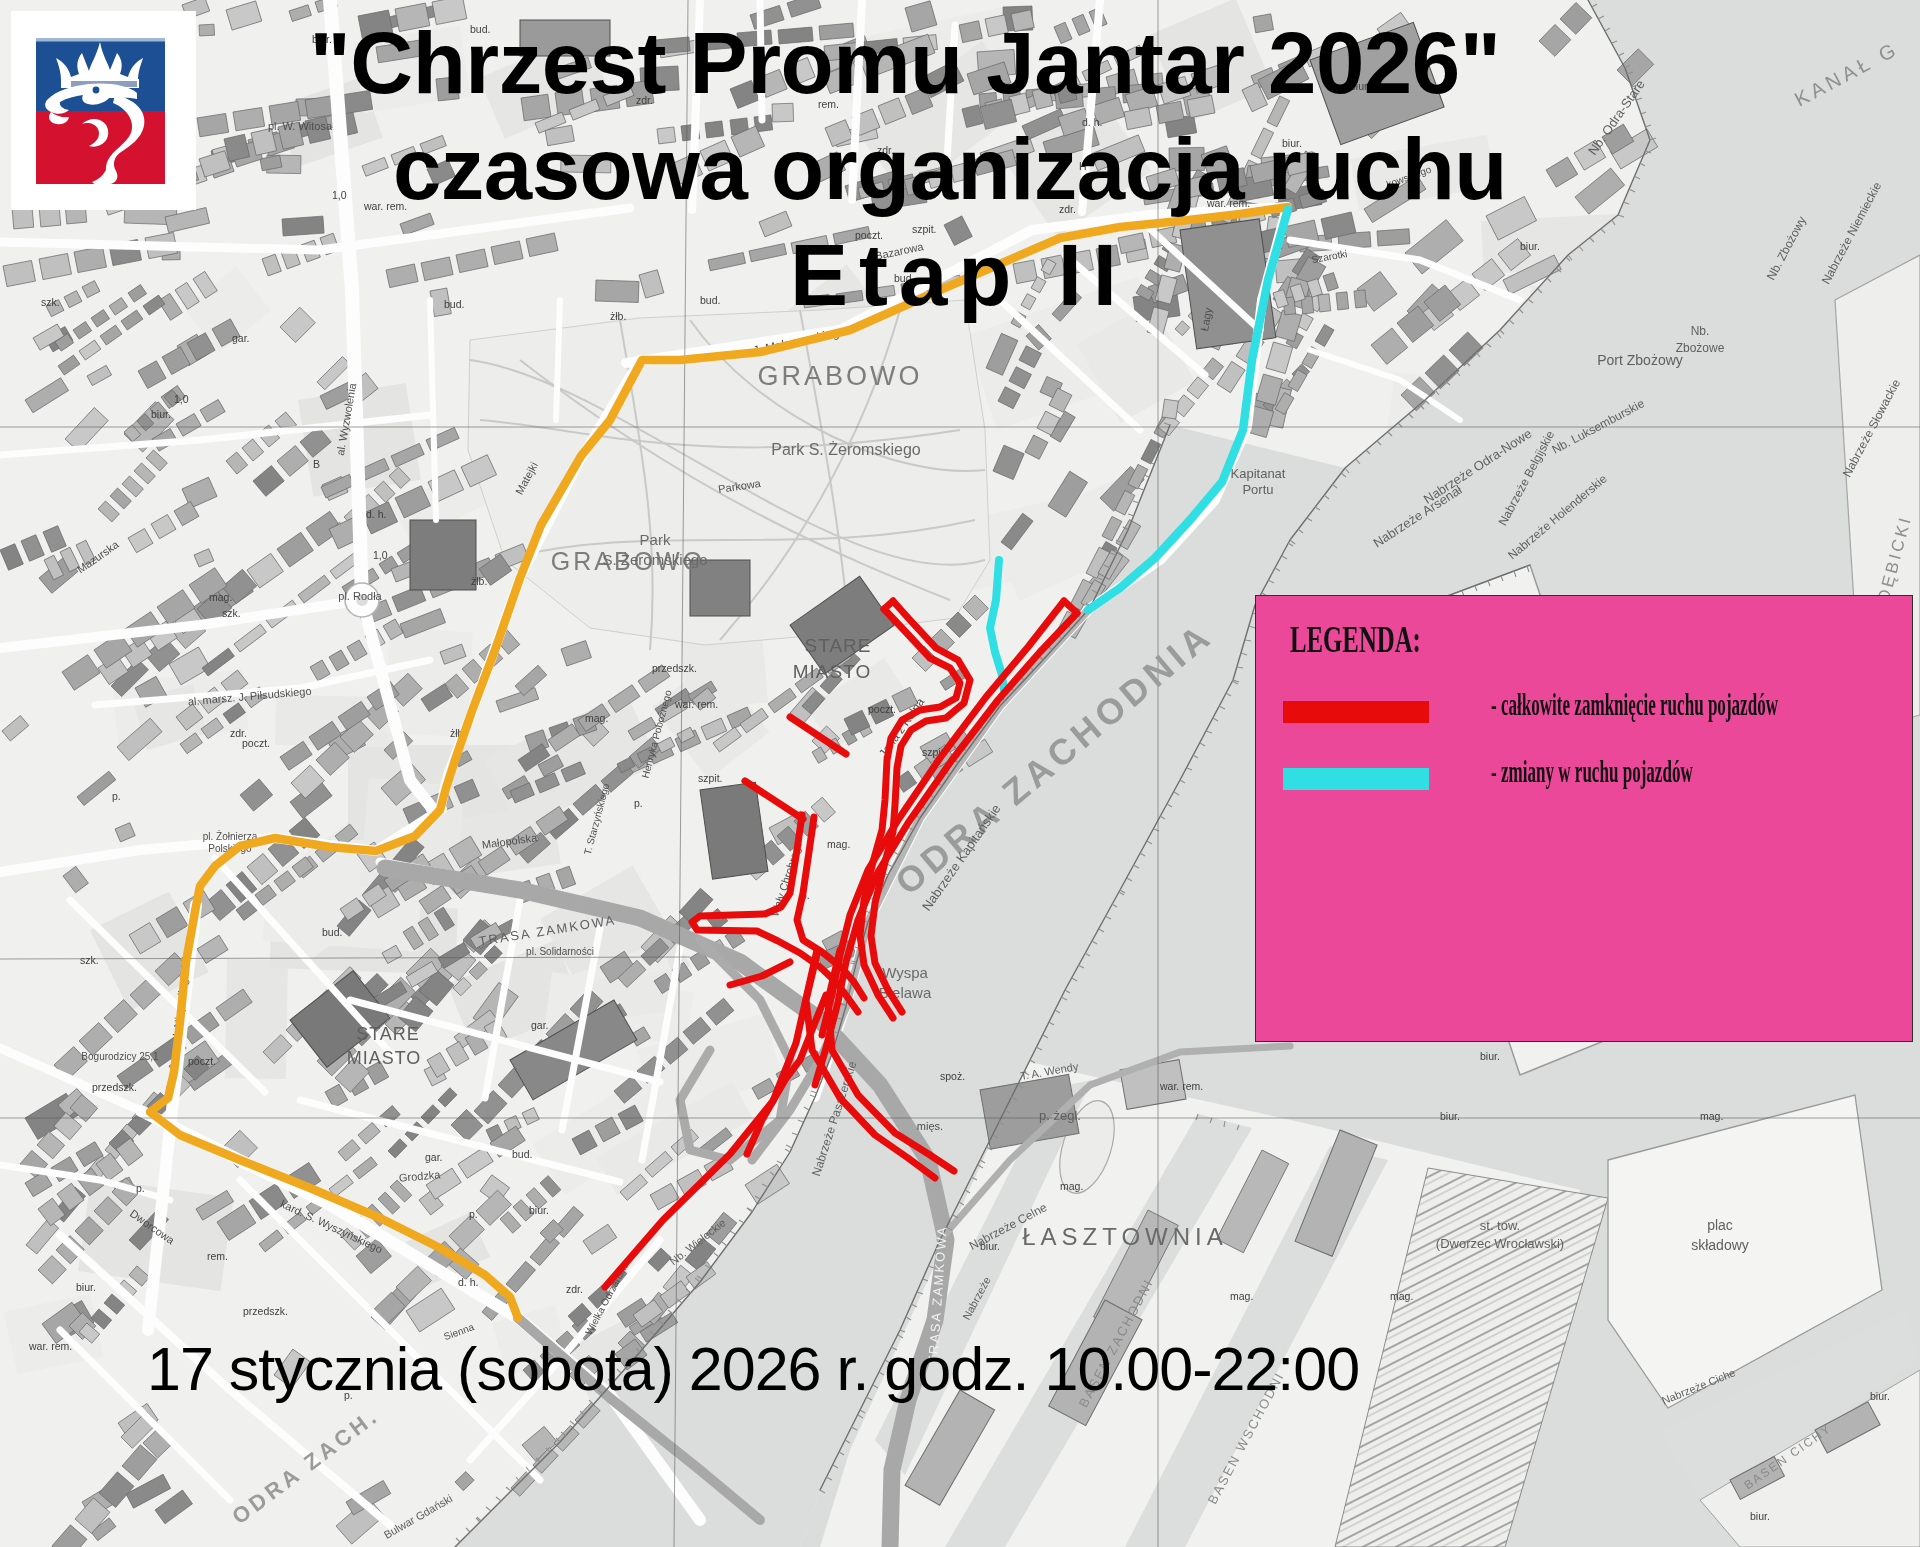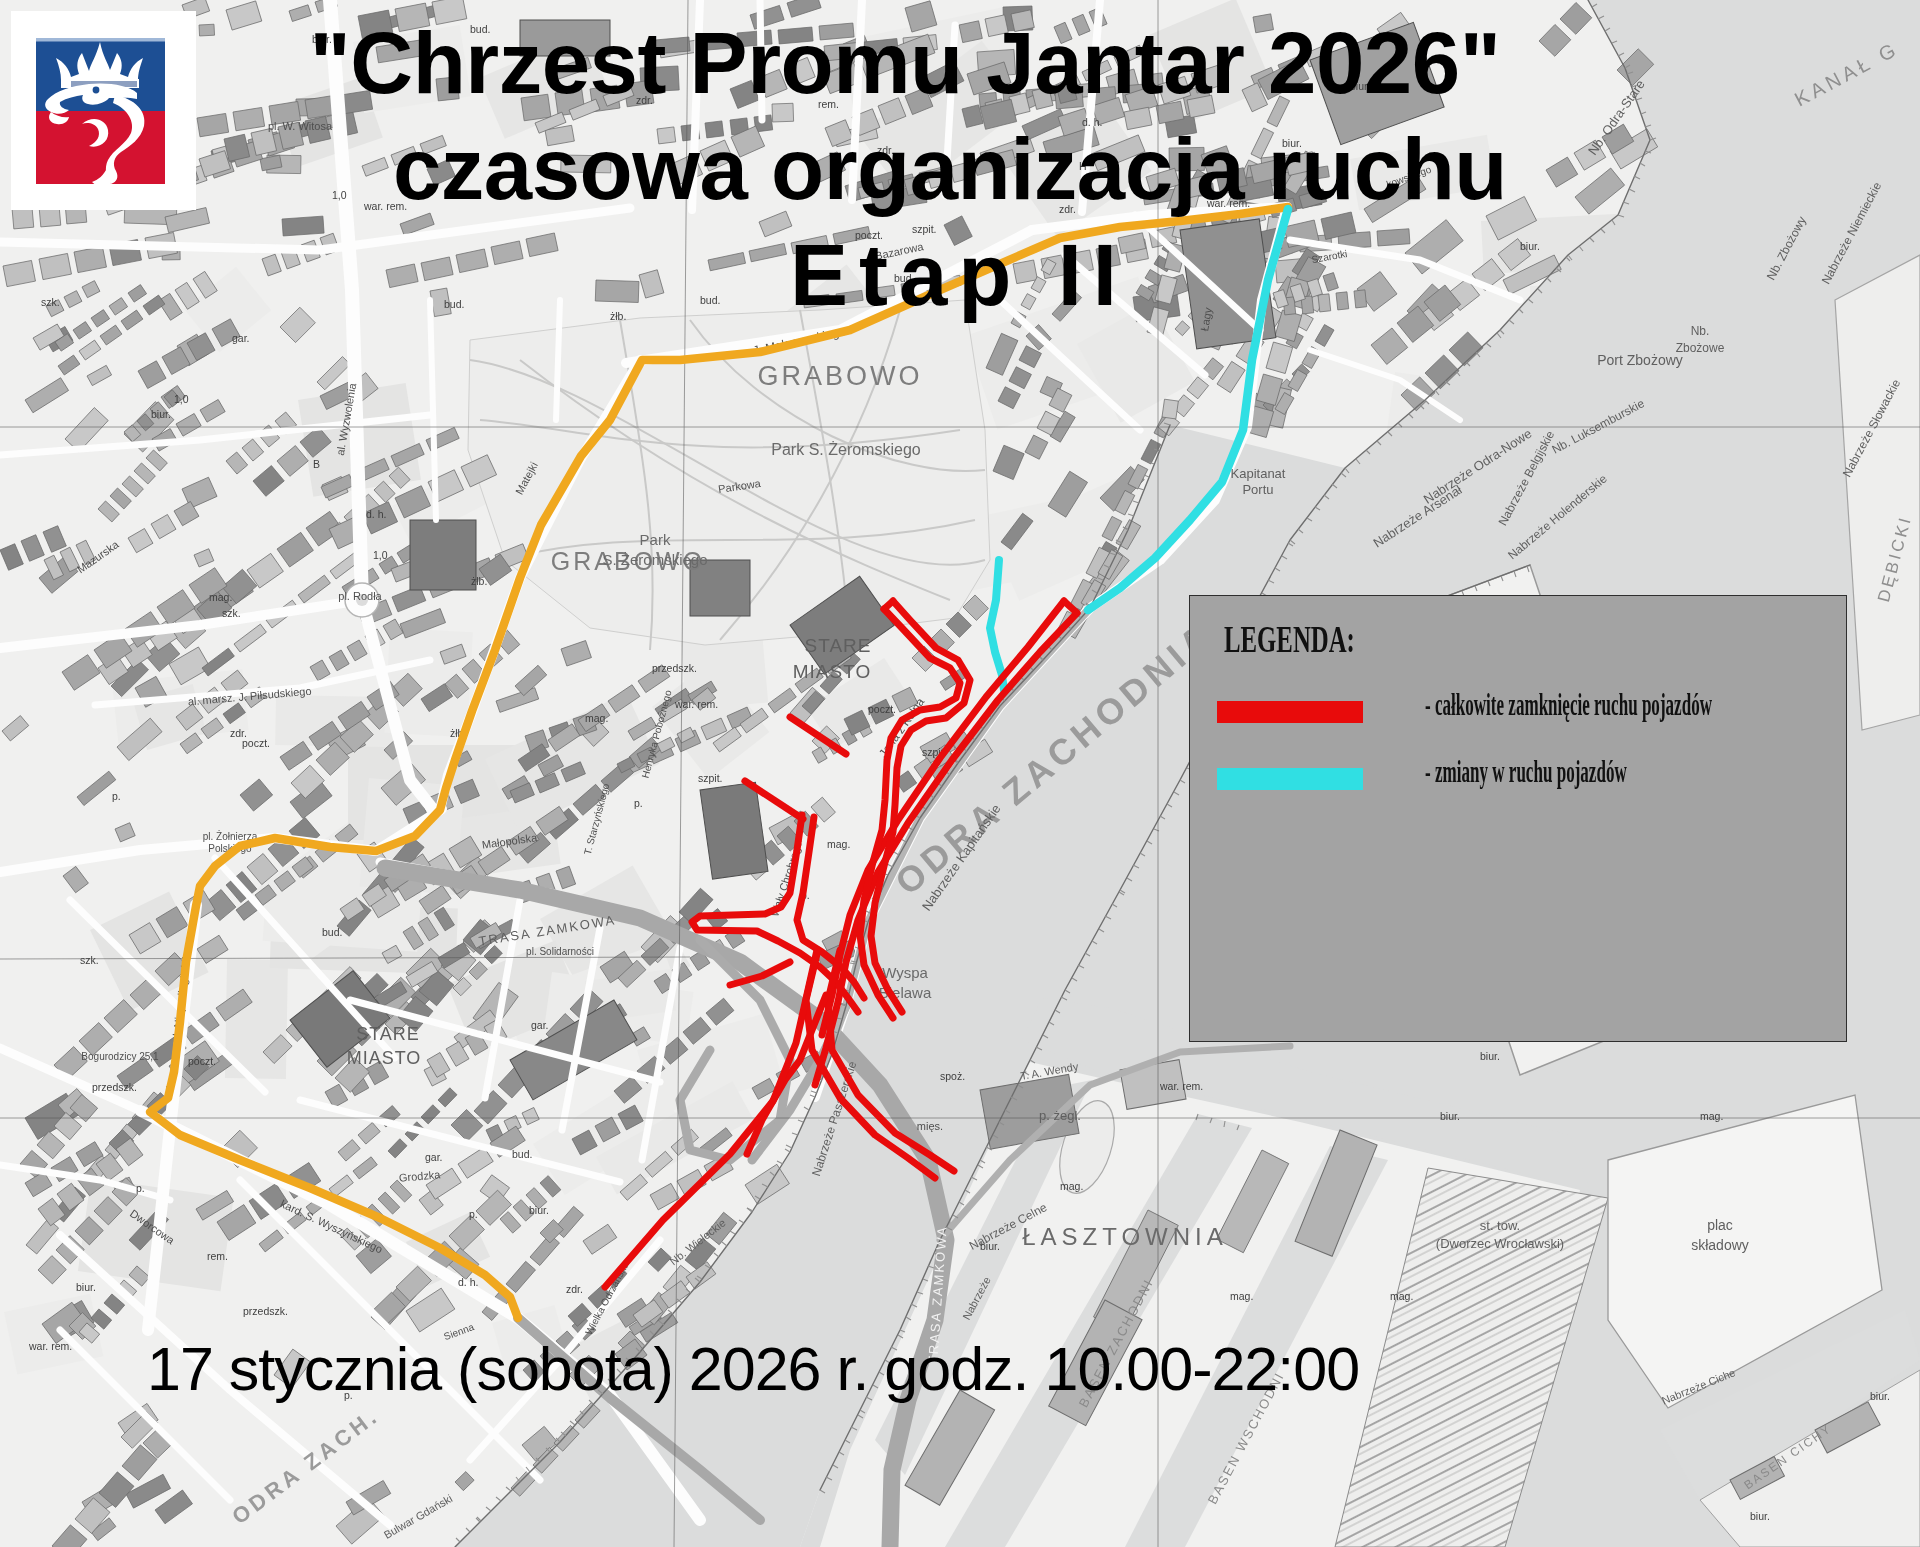--- a/index.html
+++ b/index.html
@@ -1,21 +1,21 @@
 <!DOCTYPE html>
 <html lang="pl"><head><meta charset="utf-8">
 <title>Chrzest Promu Jantar 2026</title>
 <style>
 html,body{margin:0;padding:0;background:#fff;}
 #page{position:relative;width:1920px;height:1547px;overflow:hidden;font-family:"Liberation Sans",sans-serif;}
 #map{position:absolute;left:0;top:0;}
 .title{position:absolute;left:0;top:0;width:1810px;text-align:center;font-weight:bold;color:#000;
  font-size:87px;line-height:106px;letter-spacing:-0.5px;white-space:nowrap;}
 #bottomline{position:absolute;left:147px;top:1334px;font-size:61px;color:#000;letter-spacing:-1px;white-space:nowrap;}
-#legend{position:absolute;left:1189px;top:595px;width:656px;height:445px;background:#a3a3a3;border:1.5px solid #2e2e2e;}
+#legend{position:absolute;left:1255px;top:595px;width:656px;height:445px;background:#ec4899;border:1.5px solid #2e2e2e;}
 #legend .hd{font-family:"Liberation Serif",serif;font-weight:bold;font-size:37px;color:#111;margin:22px 0 0 34px;transform:scaleX(0.67);transform-origin:left;}
 .lrow{position:absolute;left:27px;width:600px;height:24px;}
 .lbar{position:absolute;left:0;top:0;width:146px;height:22px;}
 .ltxt{position:absolute;left:208px;top:-14px;font-family:"Liberation Serif",serif;font-weight:bold;font-size:31px;color:#111;white-space:nowrap;transform:scaleX(0.55);transform-origin:left;}
 #logo{position:absolute;left:11px;top:11px;width:185px;height:199px;background:#fff;}
 </style></head>
 <body>
 <div id="page">
 
 <div id="map"><svg xmlns="http://www.w3.org/2000/svg" width="1920" height="1547" viewBox="0 0 1920 1547" font-family="Liberation Sans, sans-serif">

